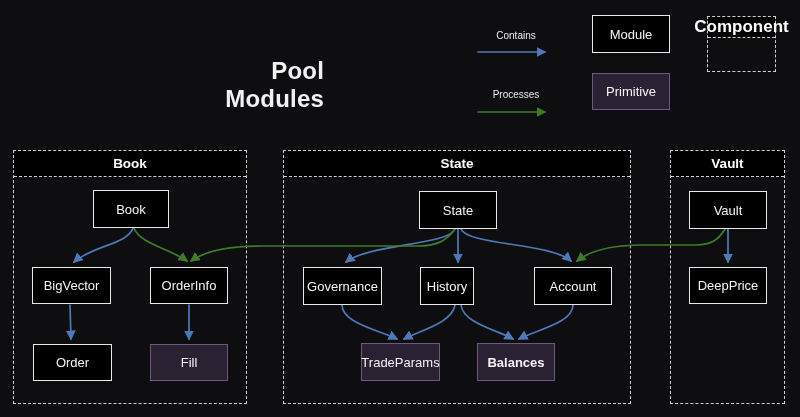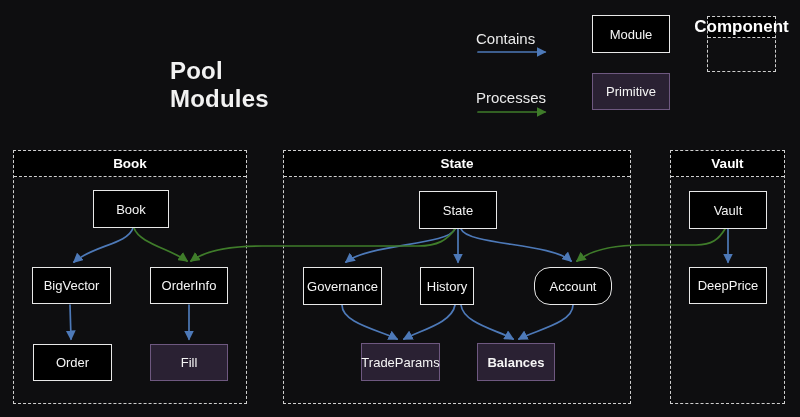--- a/index.html
+++ b/index.html
@@ -1,23 +1,23 @@
 <!DOCTYPE html>
 <html style="--bg: #0e0e10; --blue: #4d79b8; --green: #3f7c2a; --module-fill: #000000; --module-border: #e8e8e8; --prim-fill: #2a2133; --prim-border: #6e5880; --cborder: #cfcfcf;"><head>
 <meta charset="utf-8">
 <style>
   html,body{margin:0;padding:0;background:#000;}
   .stage{
     position:relative;width:800px;height:417px;overflow:hidden;
     background:var(--bg,#0e0e10);
     font-family:"Liberation Sans",sans-serif;color:#f2f2f2;
   }
-  .title{position:absolute;left:170px;top:57px;width:154px;text-align:left;
+  .title{position:absolute;left:170px;top:57px;width:154px;text-align:right;
     font-size:24px;font-weight:bold;letter-spacing:.2px;}
-  .legend-label{position:absolute;width:80px;font-size:15px;color:#eaeaea;}
+  .legend-label{position:absolute;width:80px;text-align:center;font-size:10px;color:#eaeaea;}
   .node{position:absolute;display:flex;align-items:center;justify-content:center;
     box-sizing:border-box;font-size:13px;color:#f5f5f5;
     background:var(--module-fill,#000);border:1.5px solid var(--module-border,#e8e8e8);z-index:3;}
   .node.primitive{background:var(--prim-fill,#2a2130);border-color:var(--prim-border,#715a85);}
   .legend-node{z-index:3;}
   .container{position:absolute;box-sizing:border-box;
     border:1.6px dashed var(--cborder,#cfcfcf);z-index:1;}
   .container .band{position:absolute;left:0;right:0;top:0;height:25px;background:#000;
     border-bottom:1.6px dashed var(--cborder,#cfcfcf);
     display:flex;align-items:center;justify-content:center;
@@ -112,21 +112,21 @@
 
   <div class="node" style="left:419px;top:191px;width:78px;height:38px;">
     <span>State</span>
   </div>
   <div class="node" style="left:303px;top:267px;width:79px;height:38px;">
     <span>Governance</span>
   </div>
   <div class="node" style="left:420px;top:267px;width:54px;height:38px;">
     <span>History</span>
   </div>
-  <div class="node" style="left:534px;top:267px;width:78px;height:38px;border-radius:16px;">
+  <div class="node" style="left:534px;top:267px;width:78px;height:38px;">
     <span>Account</span>
   </div>
   <div class="node primitive" style="left:361px;top:343px;width:79px;height:38px;">
     <span>TradeParams</span>
   </div>
   <div class="node primitive" style="left:477px;top:343px;width:78px;height:38px;font-weight:bold;">
     <span>Balances</span>
   </div>
 
   <div class="node" style="left:689px;top:191px;width:78px;height:38px;">

